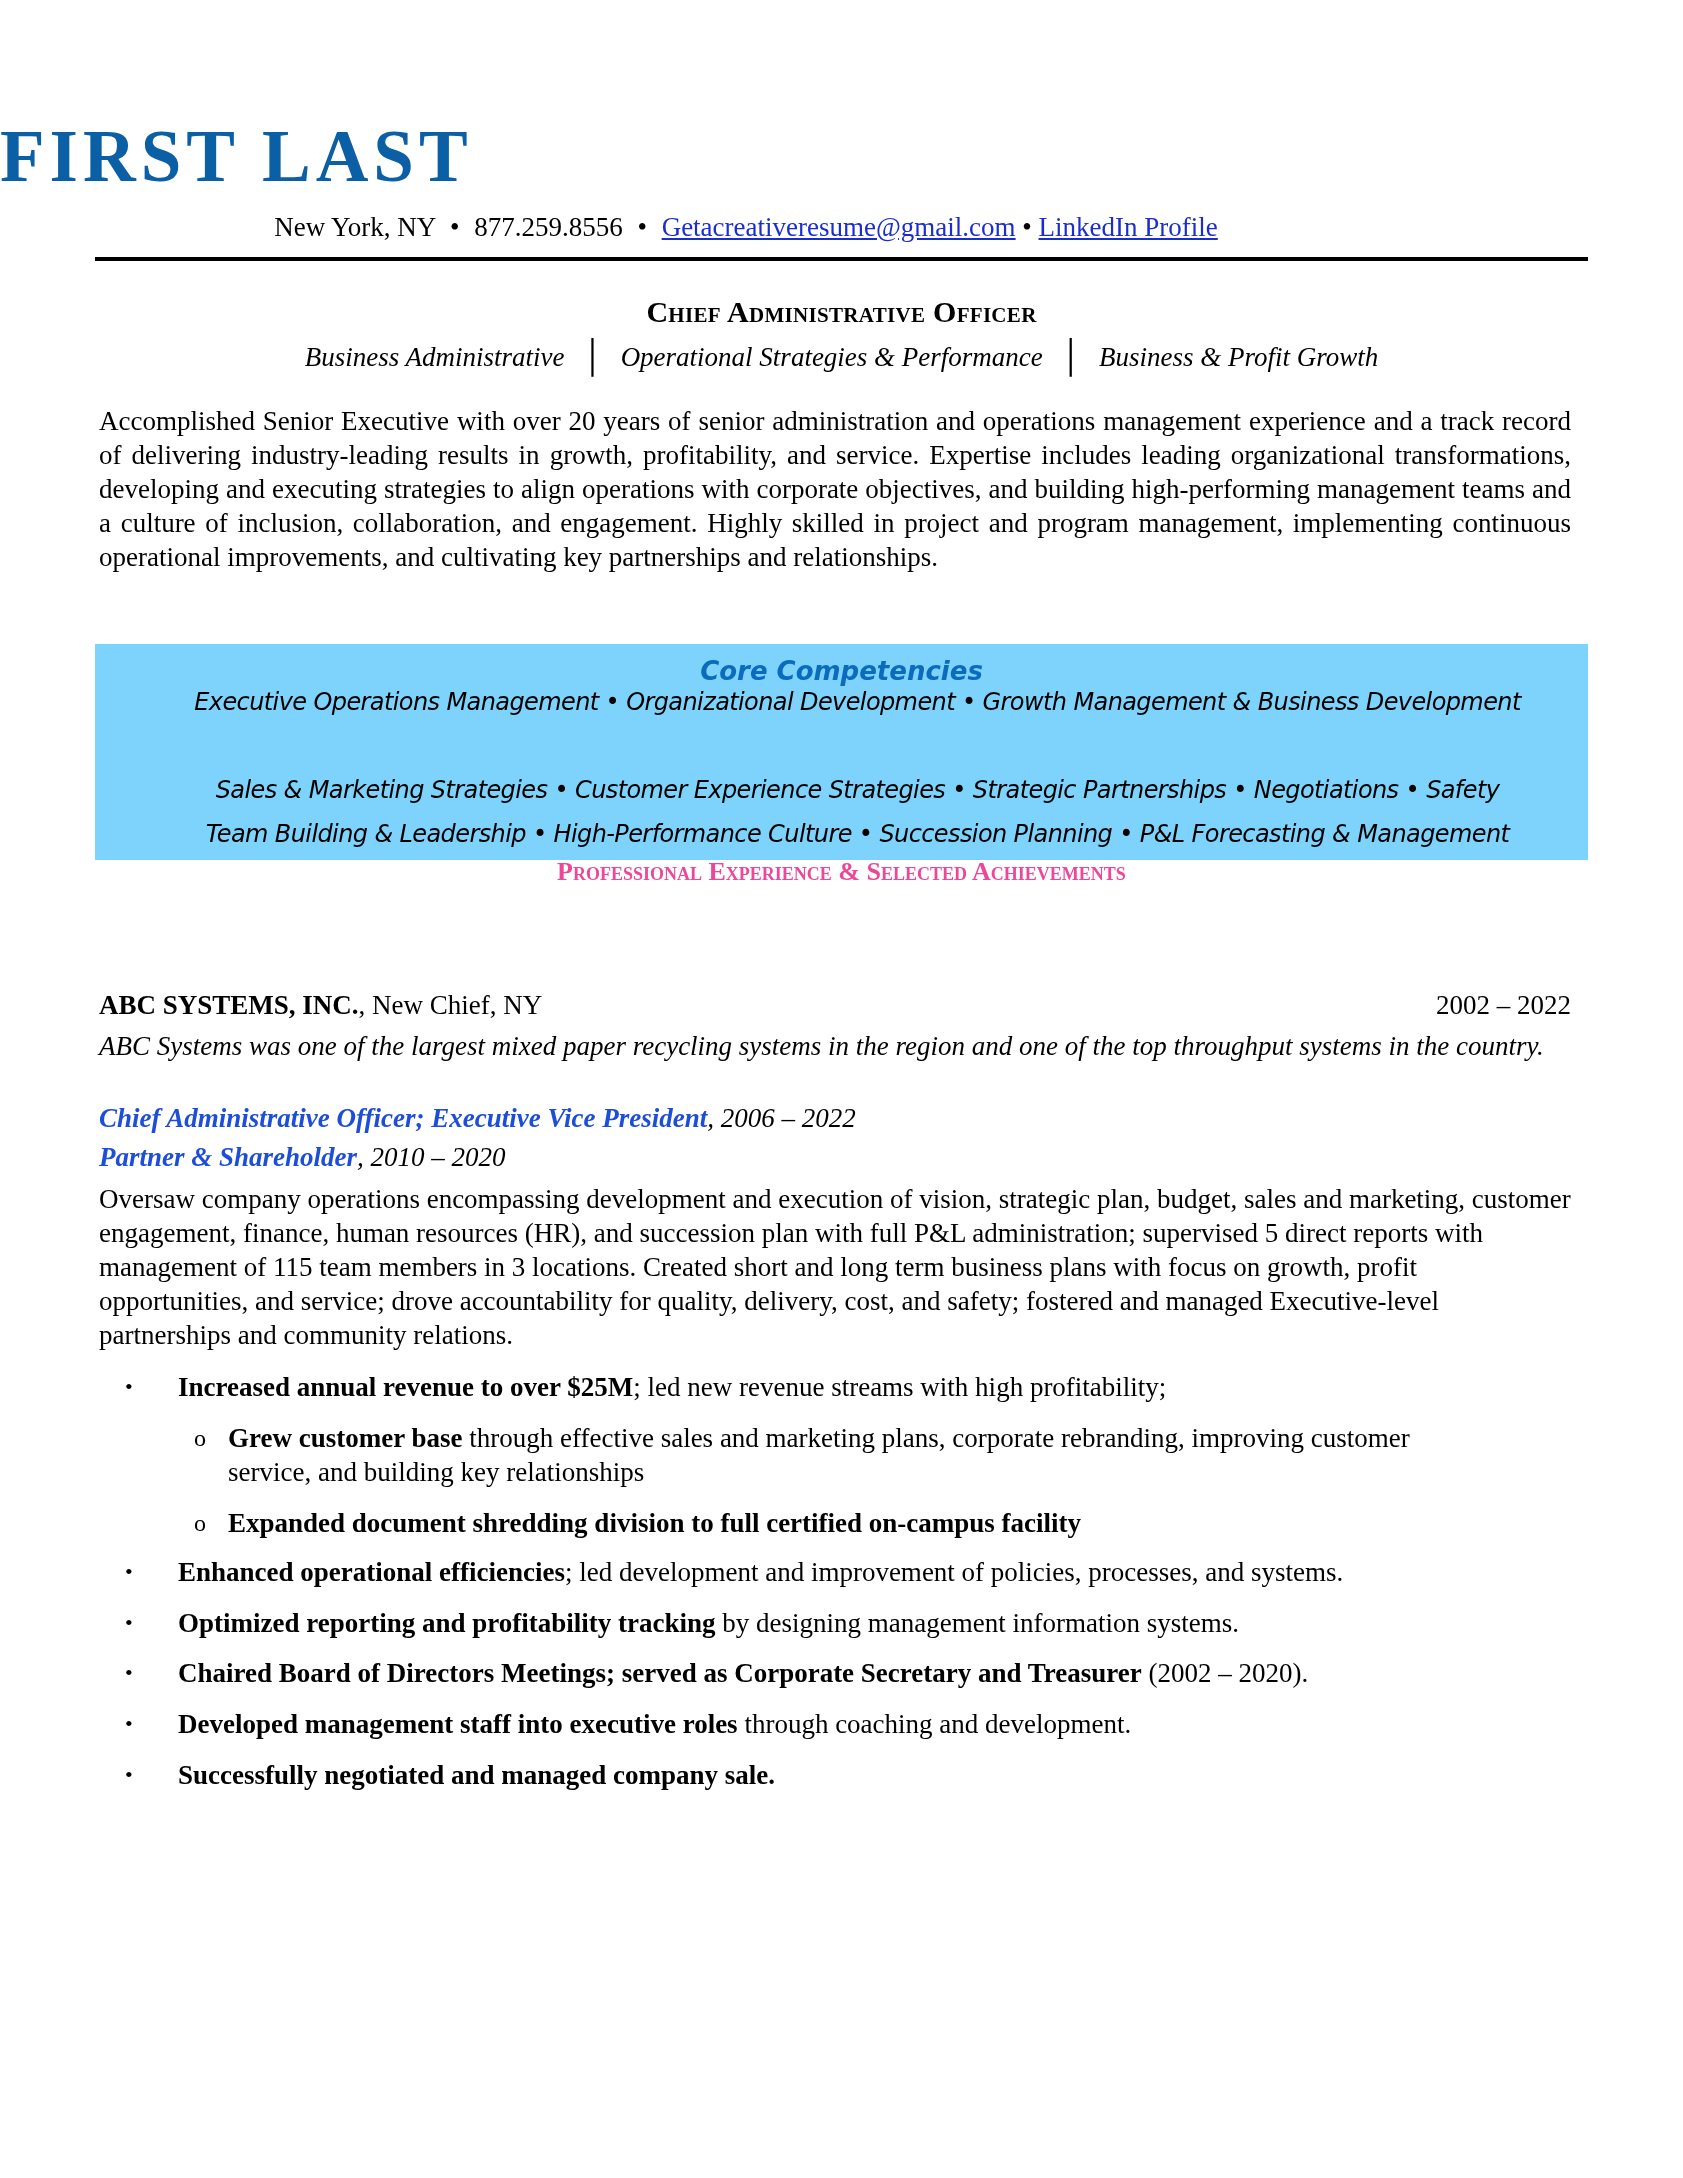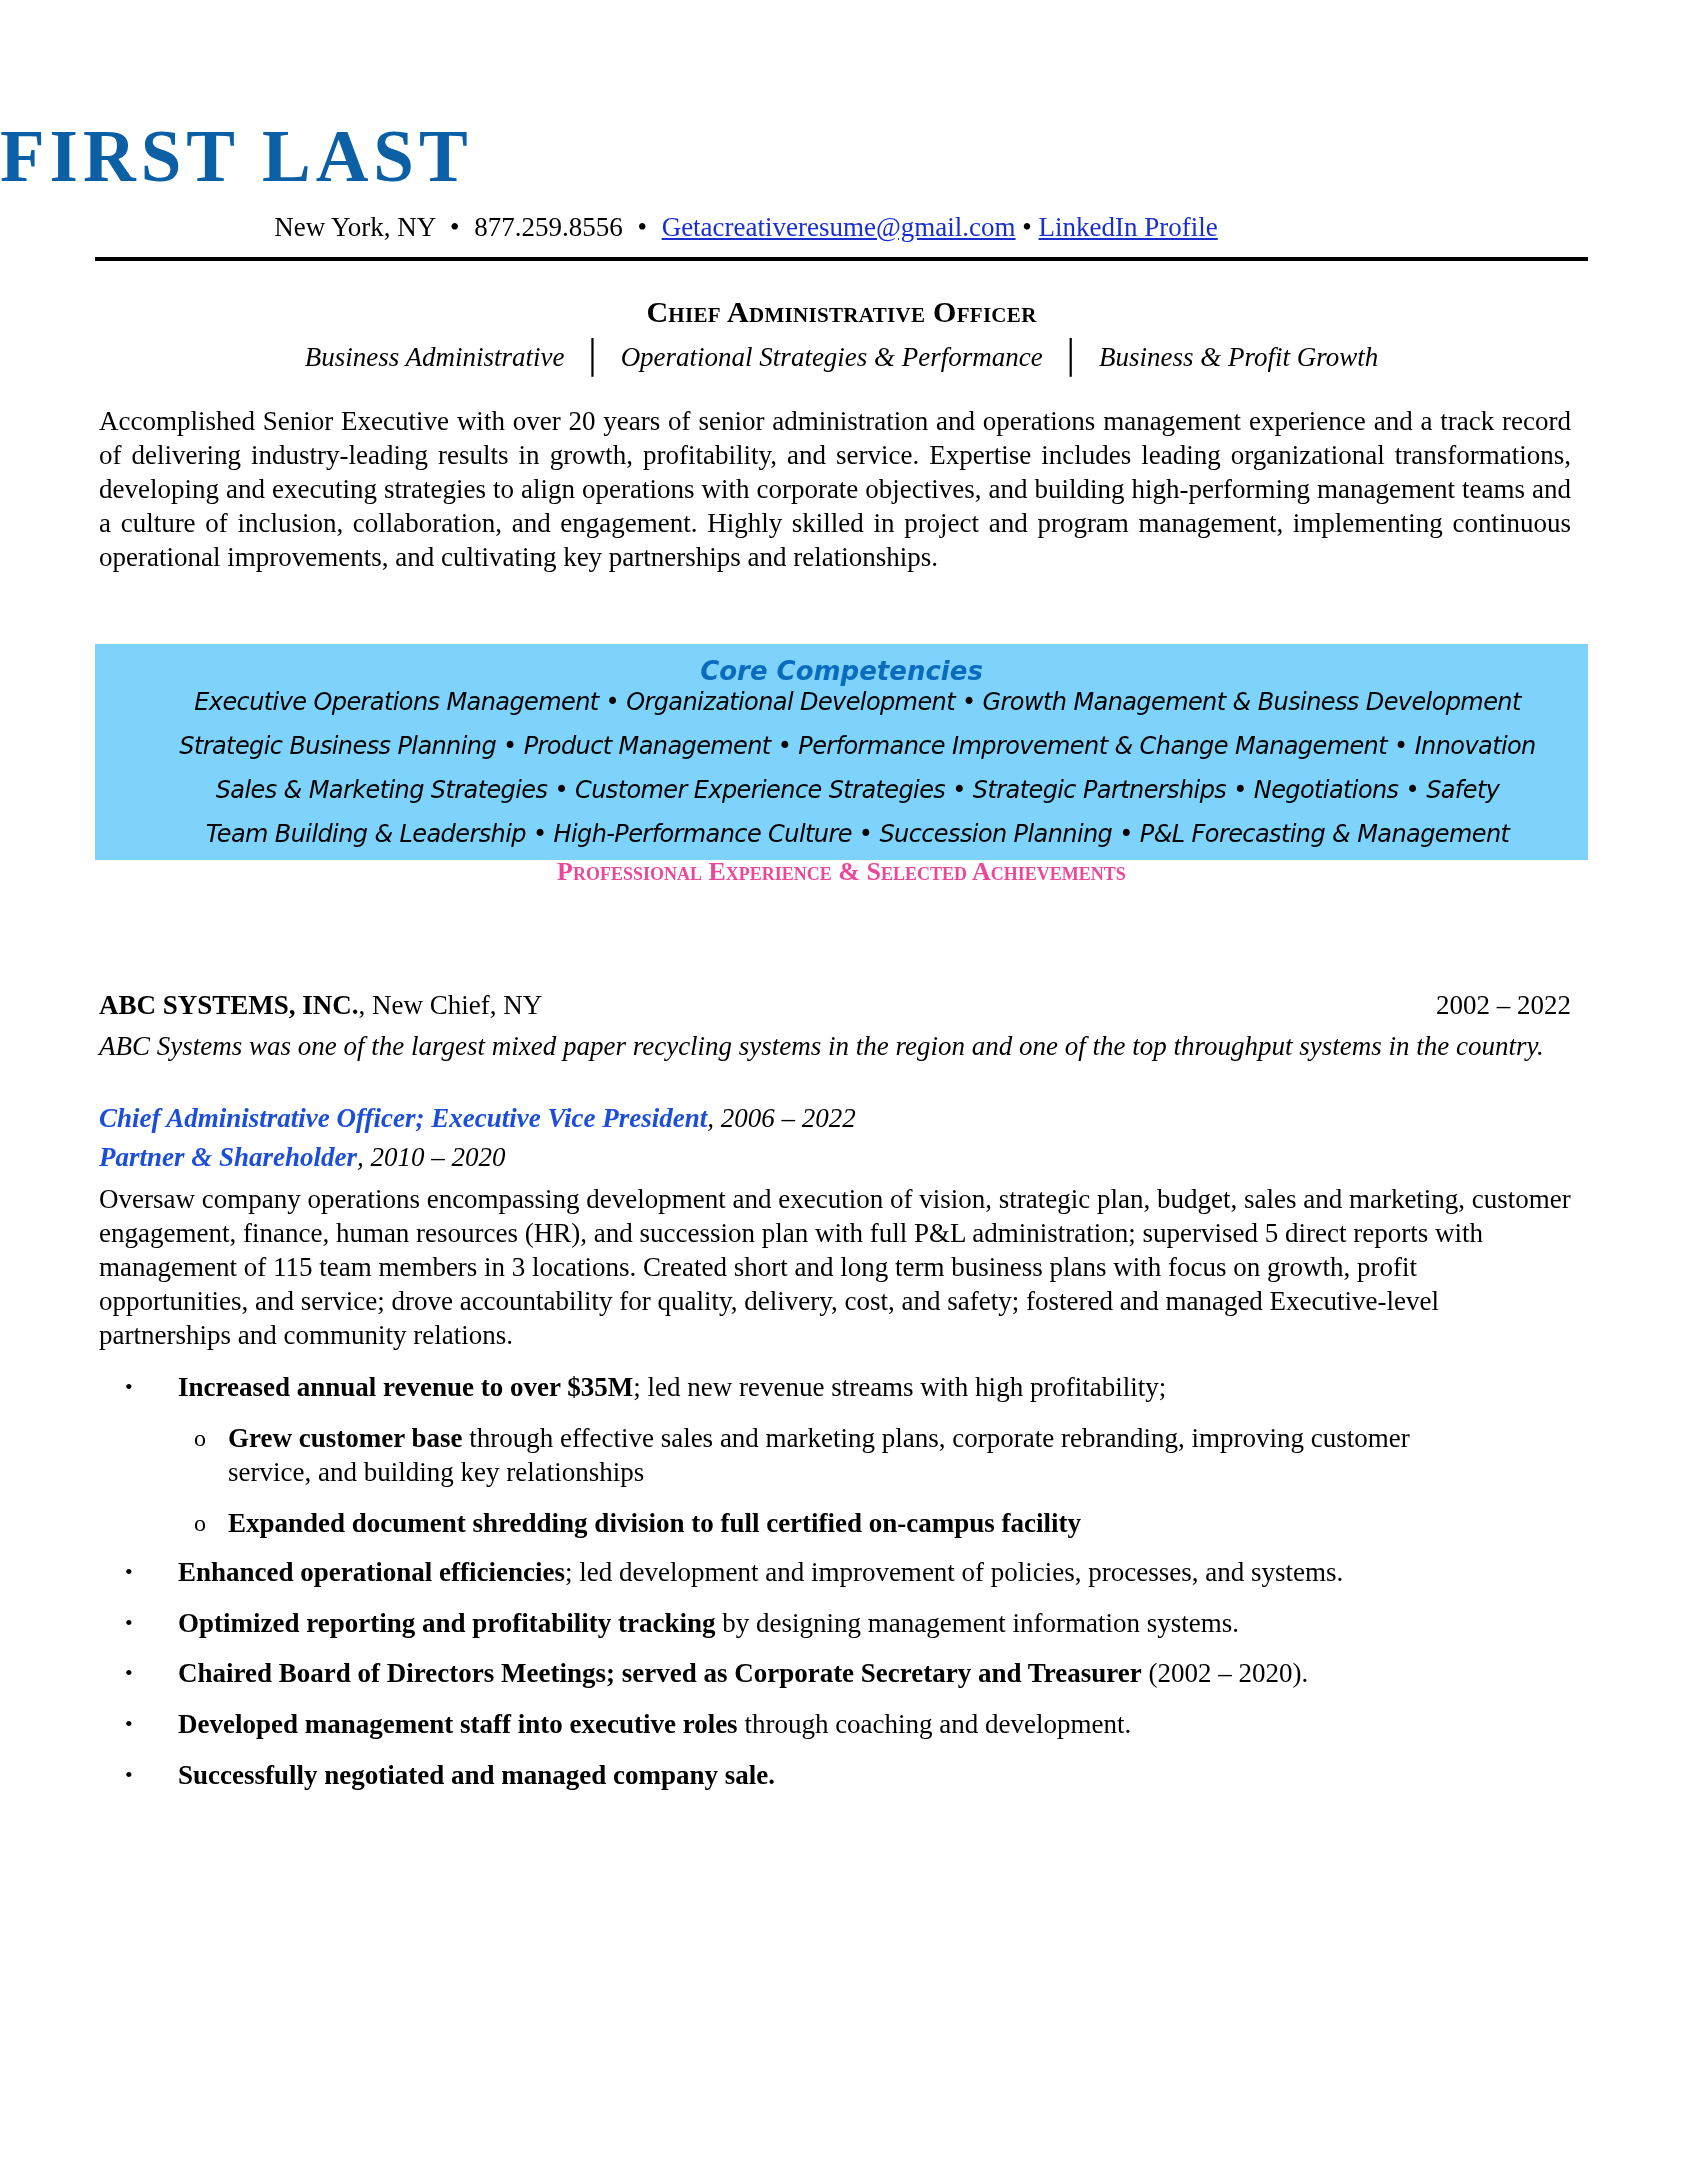--- a/index.html
+++ b/index.html
@@ -63,21 +63,20 @@
   <span>Operational Strategies &amp; Performance</span>
   <span class="bar">│</span>
   <span>Business &amp; Profit Growth</span>
 </div>
 
 <div class="abs summary">Accomplished Senior Executive with over 20 years of senior administration and operations management experience and a track record of delivering industry-leading results in growth, profitability, and service. Expertise includes leading organizational transformations, developing and executing strategies to align operations with corporate objectives, and building high-performing management teams and a culture of inclusion, collaboration, and engagement. Highly skilled in project and program management, implementing continuous operational improvements, and cultivating key partnerships and relationships.</div>
 
 <div class="abs comp-box">
   <div class="abs comp-title" style="top:12px;">Core Competencies</div>
   <div class="abs comp-line" style="top:42px;">Executive Operations Management • Organizational Development • Growth Management &amp; Business Development</div>
-  <div class="abs comp-line" style="top:86px;">Strategic Business Planning • Product Management • Performance Improvement &amp; Change Management • Innovation</div>
   <div class="abs comp-line" style="top:130px;">Sales &amp; Marketing Strategies • Customer Experience Strategies • Strategic Partnerships • Negotiations • Safety</div>
   <div class="abs comp-line" style="top:174px;">Team Building &amp; Leadership • High-Performance Culture • Succession Planning • P&amp;L Forecasting &amp; Management</div>
 </div>
 
 <div class="abs section-head">Professional Experience &amp; Selected Achievements</div>
 
 <div class="abs row company">
   <strong>ABC SYSTEMS, INC.</strong><span>, New Chief, NY</span>
   <span class="dates">2002 – 2022</span>
 </div>
@@ -88,21 +87,21 @@
 </div>
 <div class="abs row jobtitle" style="top:1140px;">
   <span class="t">Partner &amp; Shareholder</span><span>, 2010 – 2020</span>
 </div>
 
 <div class="abs row para">Oversaw company operations encompassing development and execution of vision, strategic plan, budget, sales and marketing, customer engagement, finance, human resources (HR), and succession plan with full P&amp;L administration; supervised 5 direct reports with management of 115 team members in 3 locations. Created short and long term business plans with focus on growth, profit opportunities, and service; drove accountability for quality, delivery, cost, and safety; fostered and managed Executive-level partnerships and community relations.</div>
 
 <div class="abs bullets">
   <div class="b" style="top:0px;">
     <span class="mark">•</span>
-    <span class="txt"><strong>Increased annual revenue to over $35M</strong><span>; led new revenue streams with high profitability;</span></span>
+    <span class="txt"><strong>Increased annual revenue to over $25M</strong><span>; led new revenue streams with high profitability;</span></span>
   </div>
   <div class="b sub" style="top:51px;">
     <span class="mark">o</span>
     <span class="txt"><strong>Grew customer base</strong><span> through effective sales and marketing plans, corporate rebranding, improving customer service, and building key relationships</span></span>
   </div>
   <div class="b sub" style="top:136px;">
     <span class="mark">o</span>
     <span class="txt"><strong>Expanded document shredding division to full certified on-campus facility</strong><span></span></span>
   </div>
   <div class="b" style="top:185px;">

